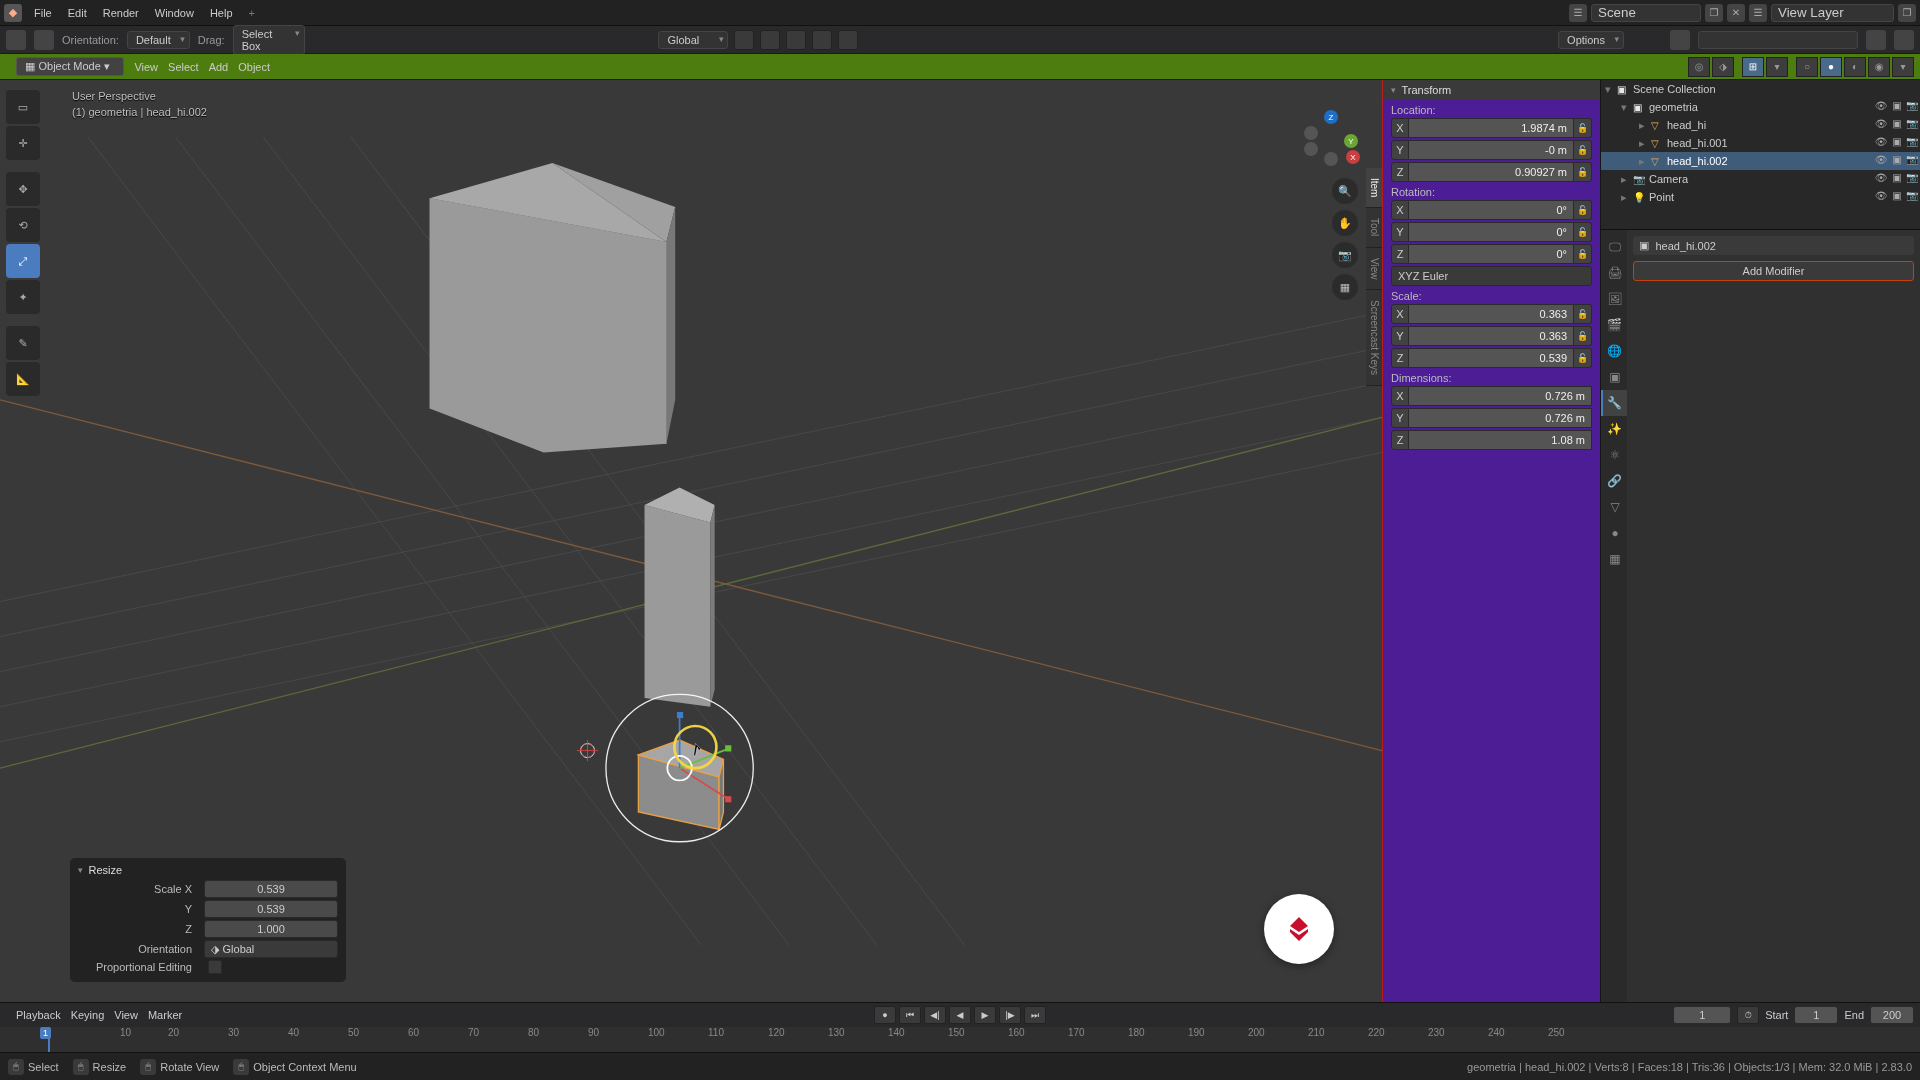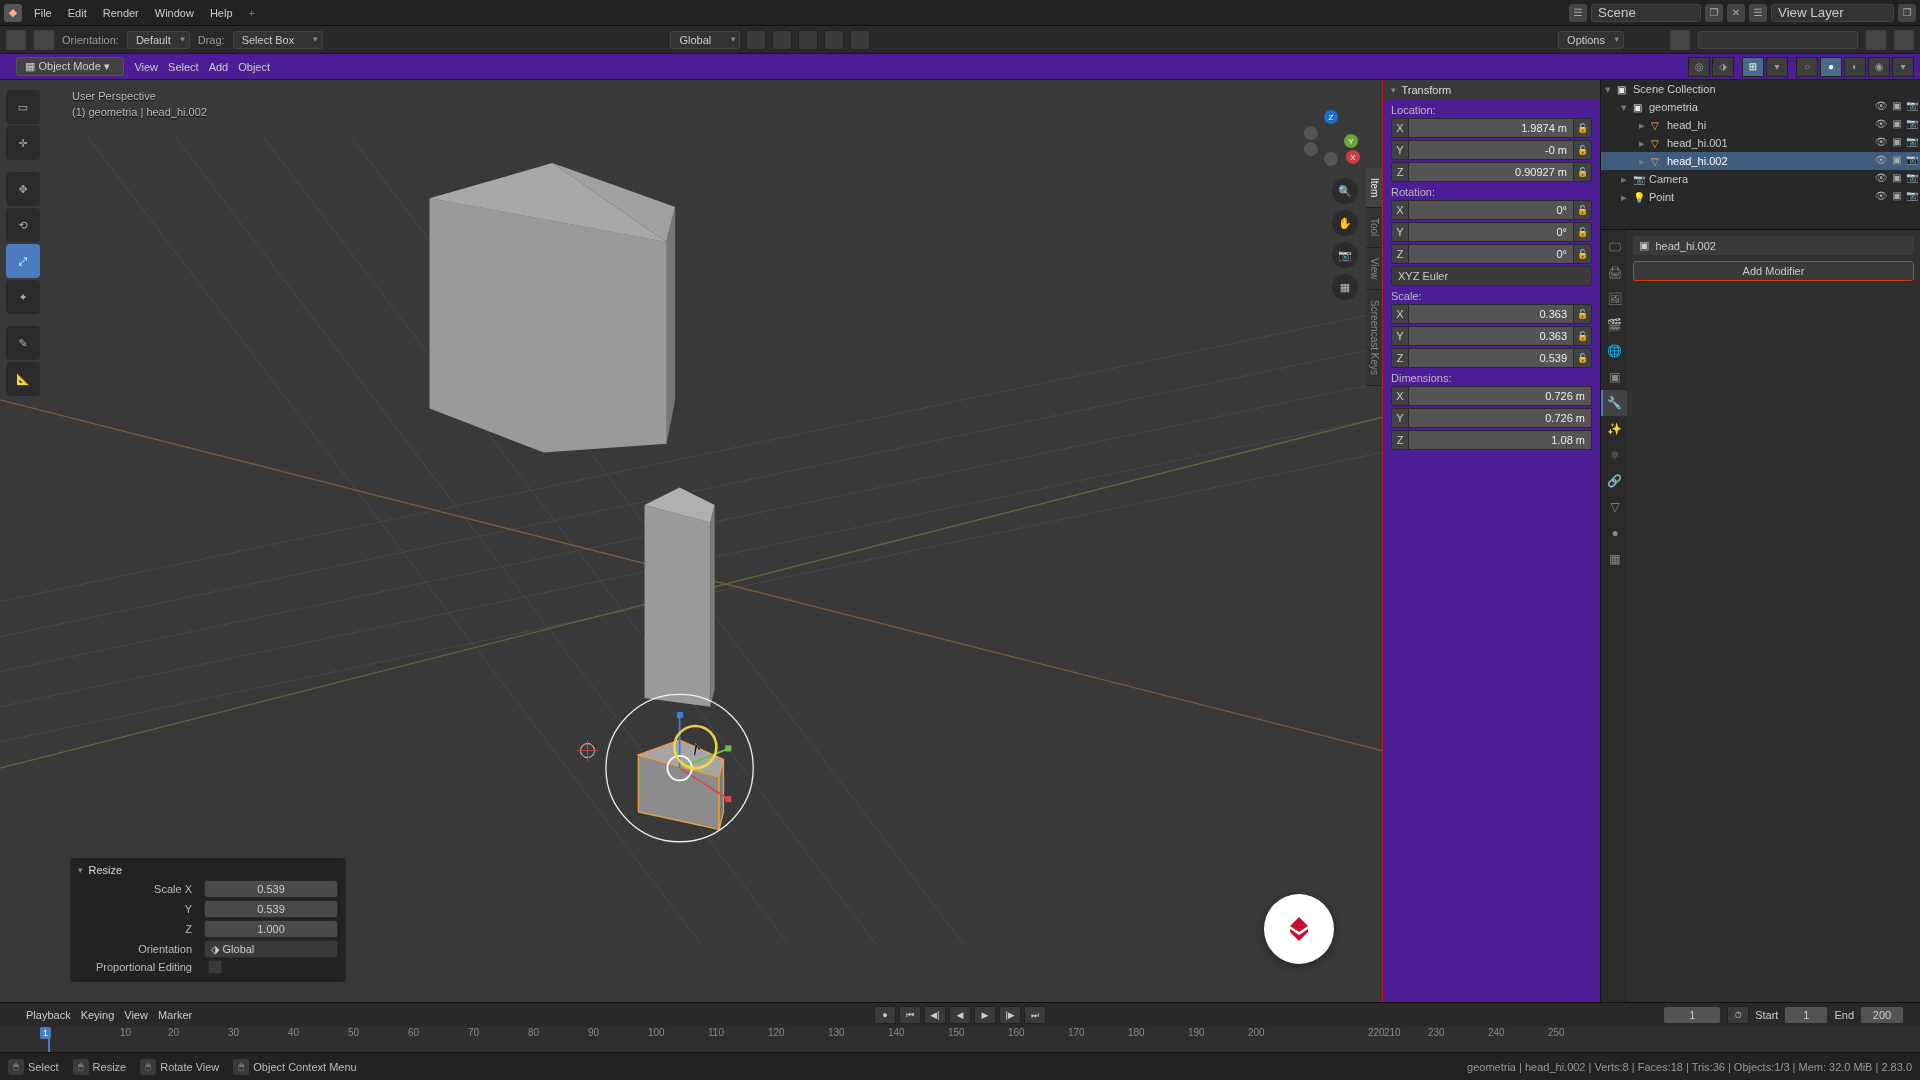--- a/index.html
+++ b/index.html
@@ -20,21 +20,21 @@
 
 .toolbar { position: absolute; top: 26px; left: 0; right: 0; height: 28px; background: #29292b; display: flex; align-items: center; padding: 0 6px; gap: 8px; border-bottom:1px solid #1a1a1a;}
 .toolbar .tb-icon { width: 20px; height: 20px; background:#444;border-radius:3px; }
 .toolbar .tb-label { color: #999; }
 .toolbar .tb-dropdown { background: #333; border: 1px solid #444; padding: 2px 18px 2px 8px; border-radius: 3px; color: #ccc; position: relative; }
 .toolbar .tb-dropdown::after { content: "▾"; position: absolute; right: 4px; top: 2px; color: #888; font-size: 9px; }
 .toolbar .right { margin-left: auto; display: flex; gap: 6px; align-items: center; }
 .toolbar .search { background: #333; border: 1px solid #444; height: 18px; width: 160px; border-radius: 3px; }
 
 
-.header3 { position: absolute; top: 54px; left: 0; right: 0; height: 26px; background: #4c1d95; display: flex; align-items: center; padding: 0 6px; gap: 10px; border-bottom:1px solid #1d1d1d;}
+.header3 { position: absolute; top: 54px; left: 0; right: 0; height: 26px; background: #4d7c0f; display: flex; align-items: center; padding: 0 6px; gap: 10px; border-bottom:1px solid #1d1d1d;}
 .header3 .mode { background: #424242; padding: 2px 14px 2px 8px; border-radius: 3px; border:1px solid #555; }
 .header3 .menu { color: #ccc; cursor: pointer; }
 .header3 .right { margin-left: auto; display: flex; gap: 2px; }
 .header3 .pill { width: 22px; height: 20px; background: #3d3d3d; border:1px solid #222; display:flex;align-items:center;justify-content:center;color:#999;font-size:10px;}
 .header3 .pill.active { background: #4a6a8a; color:#fff; }
 
 
 .main { position: absolute; top: 80px; bottom: 78px; left: 0; right: 0; display: flex; }
 .viewport { flex: 1; position: relative; background: #393939; overflow: hidden; }
 .left-tools { position: absolute; top: 10px; left: 6px; width: 34px; display: flex; flex-direction: column; gap: 2px; z-index:5;}
@@ -107,21 +107,21 @@
 .resize-panel .rtitle { color:#ddd; margin-bottom:4px; display:flex;align-items:center;gap:6px;}
 .resize-panel .rtitle::before { content:"▾"; font-size:9px;color:#888;}
 .resize-panel .rrow { display:flex; margin-bottom:2px; align-items:center;}
 .resize-panel .rrow .rlbl { width: 126px; text-align:right; padding-right:12px; color:#bbb;}
 .resize-panel .rrow .rval { flex:1; background:#4a4a4a; border:1px solid #2a2a2a; height:18px; text-align:center; line-height:16px; border-radius:3px;}
 .resize-panel .rrow .rdrop { flex:1; background:#3a3a3a; border:1px solid #2a2a2a; height:18px; padding:0 6px; line-height:16px; border-radius:3px;}
 .resize-panel .rrow .chk { width:14px;height:14px;background:#3a3a3a;border:1px solid #2a2a2a;border-radius:2px; margin-left:4px;}
 
 
 .timeline { position: absolute; bottom: 28px; left: 0; right: 0; height: 50px; background: #29292b; border-top:1px solid #111;}
-.timeline .thdr { height: 24px; display:flex; align-items:center; padding:0 16px; gap:10px;}
+.timeline .thdr { height: 24px; display:flex; align-items:center; padding:0 6px; gap:10px;}
 .timeline .thdr .menu { color:#ccc; cursor:pointer;}
 .timeline .thdr .center { position:absolute; left:50%; transform:translateX(-50%); display:flex; gap:3px;}
 .timeline .thdr .pbtn { width:22px; height:18px; background:#3a3a3a; border:1px solid #222; border-radius:2px; font-size:9px; display:flex;align-items:center;justify-content:center;}
 .timeline .thdr .right { margin-left:auto; display:flex;gap:6px;align-items:center;}
 .timeline .thdr .frame { background:#545454; border:1px solid #2a2a2a; width:58px; height:18px; text-align:center; line-height:16px; border-radius:3px;}
 .timeline .track { position:relative; height:26px; background:#2f2f2f;}
 .timeline .tick { position:absolute; top:0; font-size:10px; color:#888;}
 .timeline .cur { position:absolute; top:0; bottom:0; width:2px; background:#4a7cbf;}
 .timeline .cur .lbl { position:absolute; top:0; left:-8px; background:#4a7cbf; color:#fff; font-size:9px; padding:1px 3px; border-radius:2px;}
 
@@ -155,21 +155,21 @@
     <div class="hdr-icon">❐</div>
   </div>
 </div>
 
 <div class="toolbar">
   <div class="tb-icon"></div>
   <div class="tb-icon"></div>
   <span class="tb-label">Orientation:</span>
   <div class="tb-dropdown"><span>Default</span></div>
   <span class="tb-label">Drag:</span>
-  <div class="tb-dropdown" style="width:90px"><span>Select Box</span></div>
+  <div class="tb-dropdown" style="width:72px"><span>Select Box</span></div>
 
   <div class="mid-icons" style="margin-left:auto;margin-right:auto;">
     <div class="tb-dropdown" style="width:70px"><span>Global</span></div>
     <div class="mi"></div>
     <div class="mi"></div>
     <div class="mi"></div>
     <div class="mi"></div>
     <div class="mi"></div>
   </div>
 
@@ -542,21 +542,21 @@
         <div class="tick" style="left: 708px;">110</div>
         <div class="tick" style="left: 768px;">120</div>
         <div class="tick" style="left: 828px;">130</div>
         <div class="tick" style="left: 888px;">140</div>
         <div class="tick" style="left: 948px;">150</div>
         <div class="tick" style="left: 1008px;">160</div>
         <div class="tick" style="left: 1068px;">170</div>
         <div class="tick" style="left: 1128px;">180</div>
         <div class="tick" style="left: 1188px;">190</div>
         <div class="tick" style="left: 1248px;">200</div>
-        <div class="tick" style="left: 1384px;">210</div>
+        <div class="tick" style="left: 1308px;">210</div>
         <div class="tick" style="left: 1368px;">220</div>
         <div class="tick" style="left: 1428px; text-align: right;">230</div>
         <div class="tick" style="left: 1488px;">240</div>
         <div class="tick" style="left: 1548px;">250</div>
       </div>
   </div>
 </div>
 
 <div class="statusbar">
   <div class="sitem">

